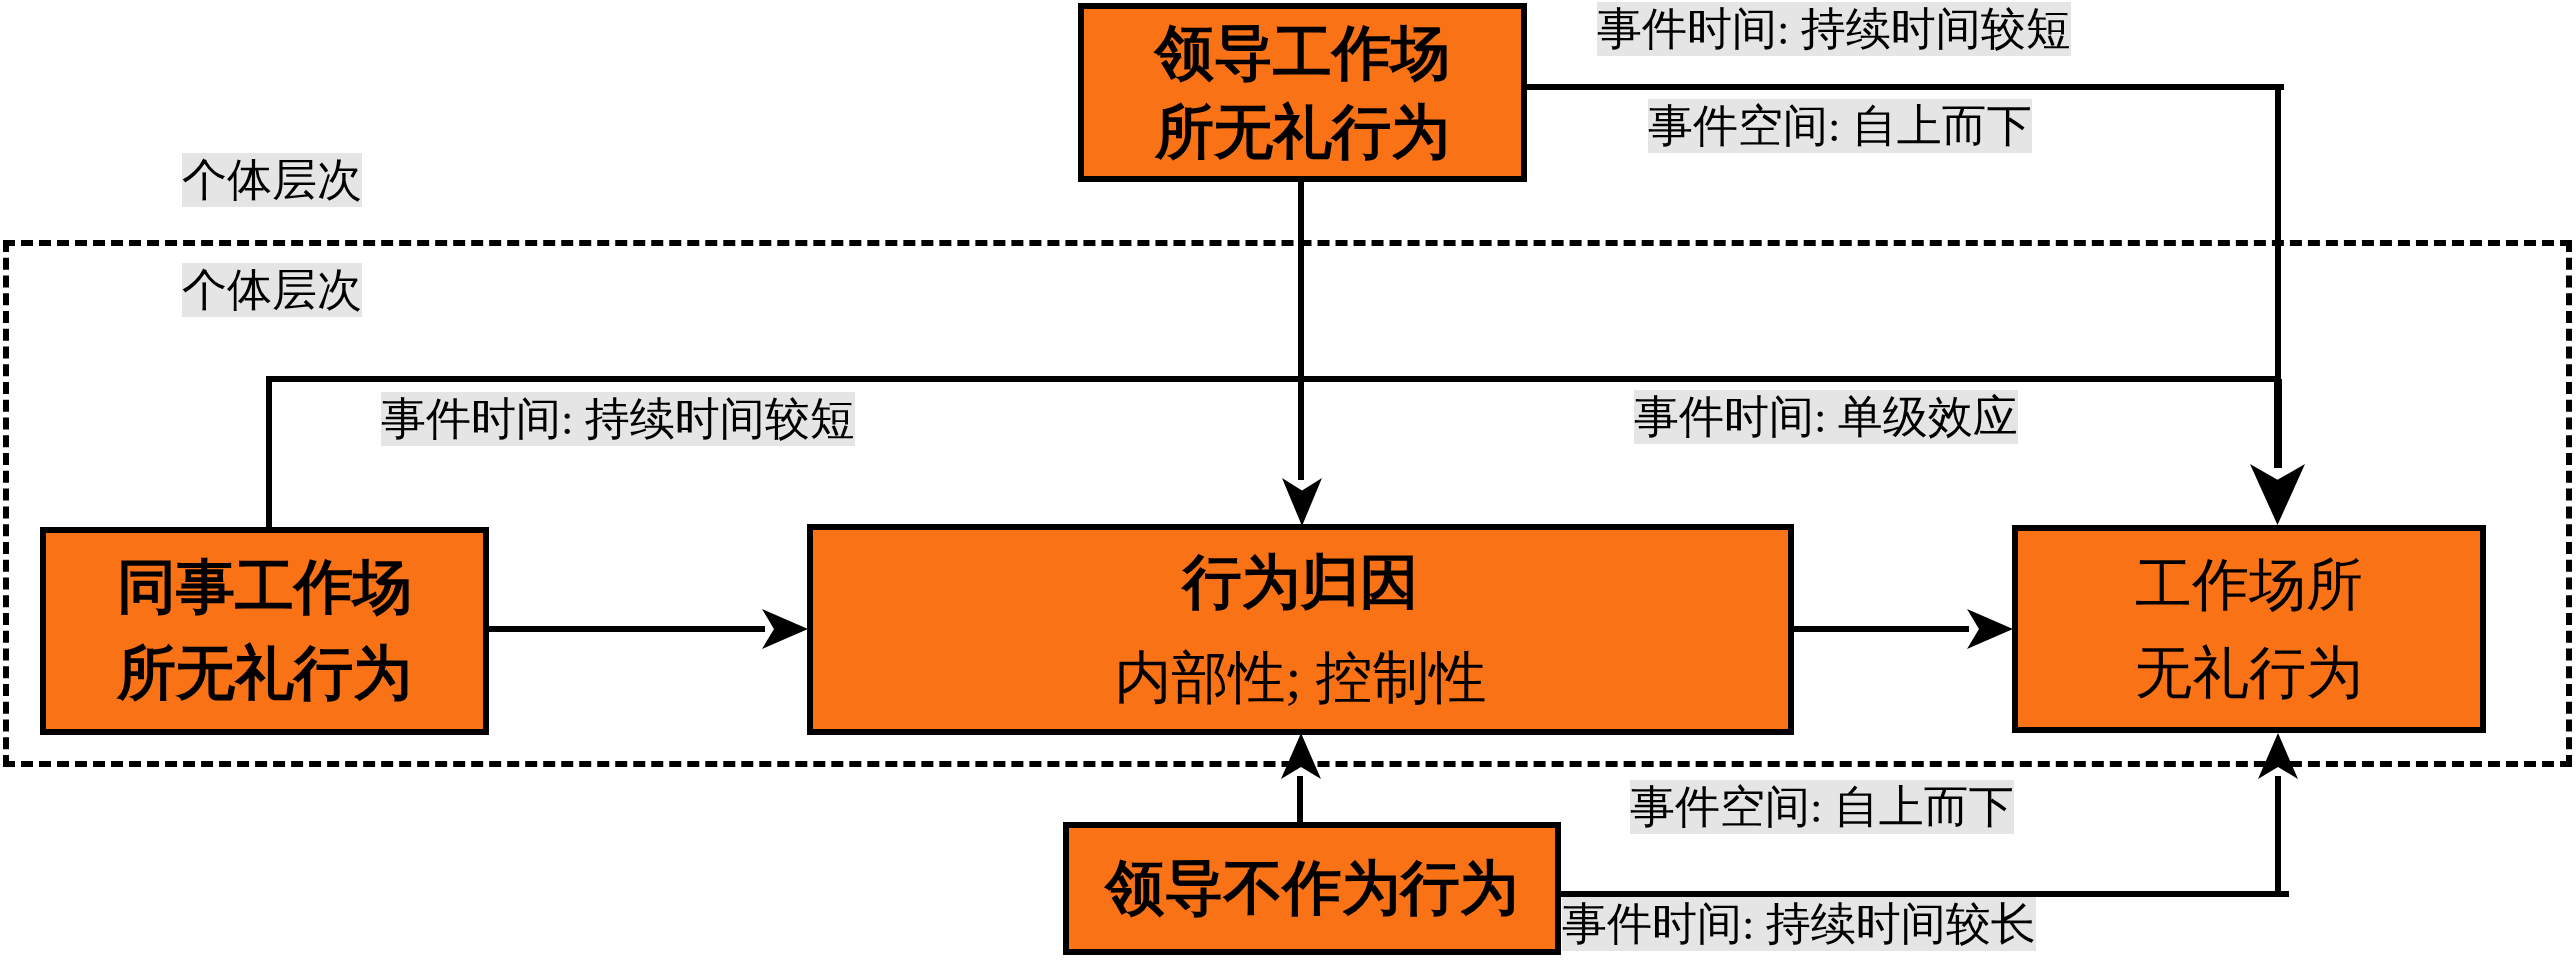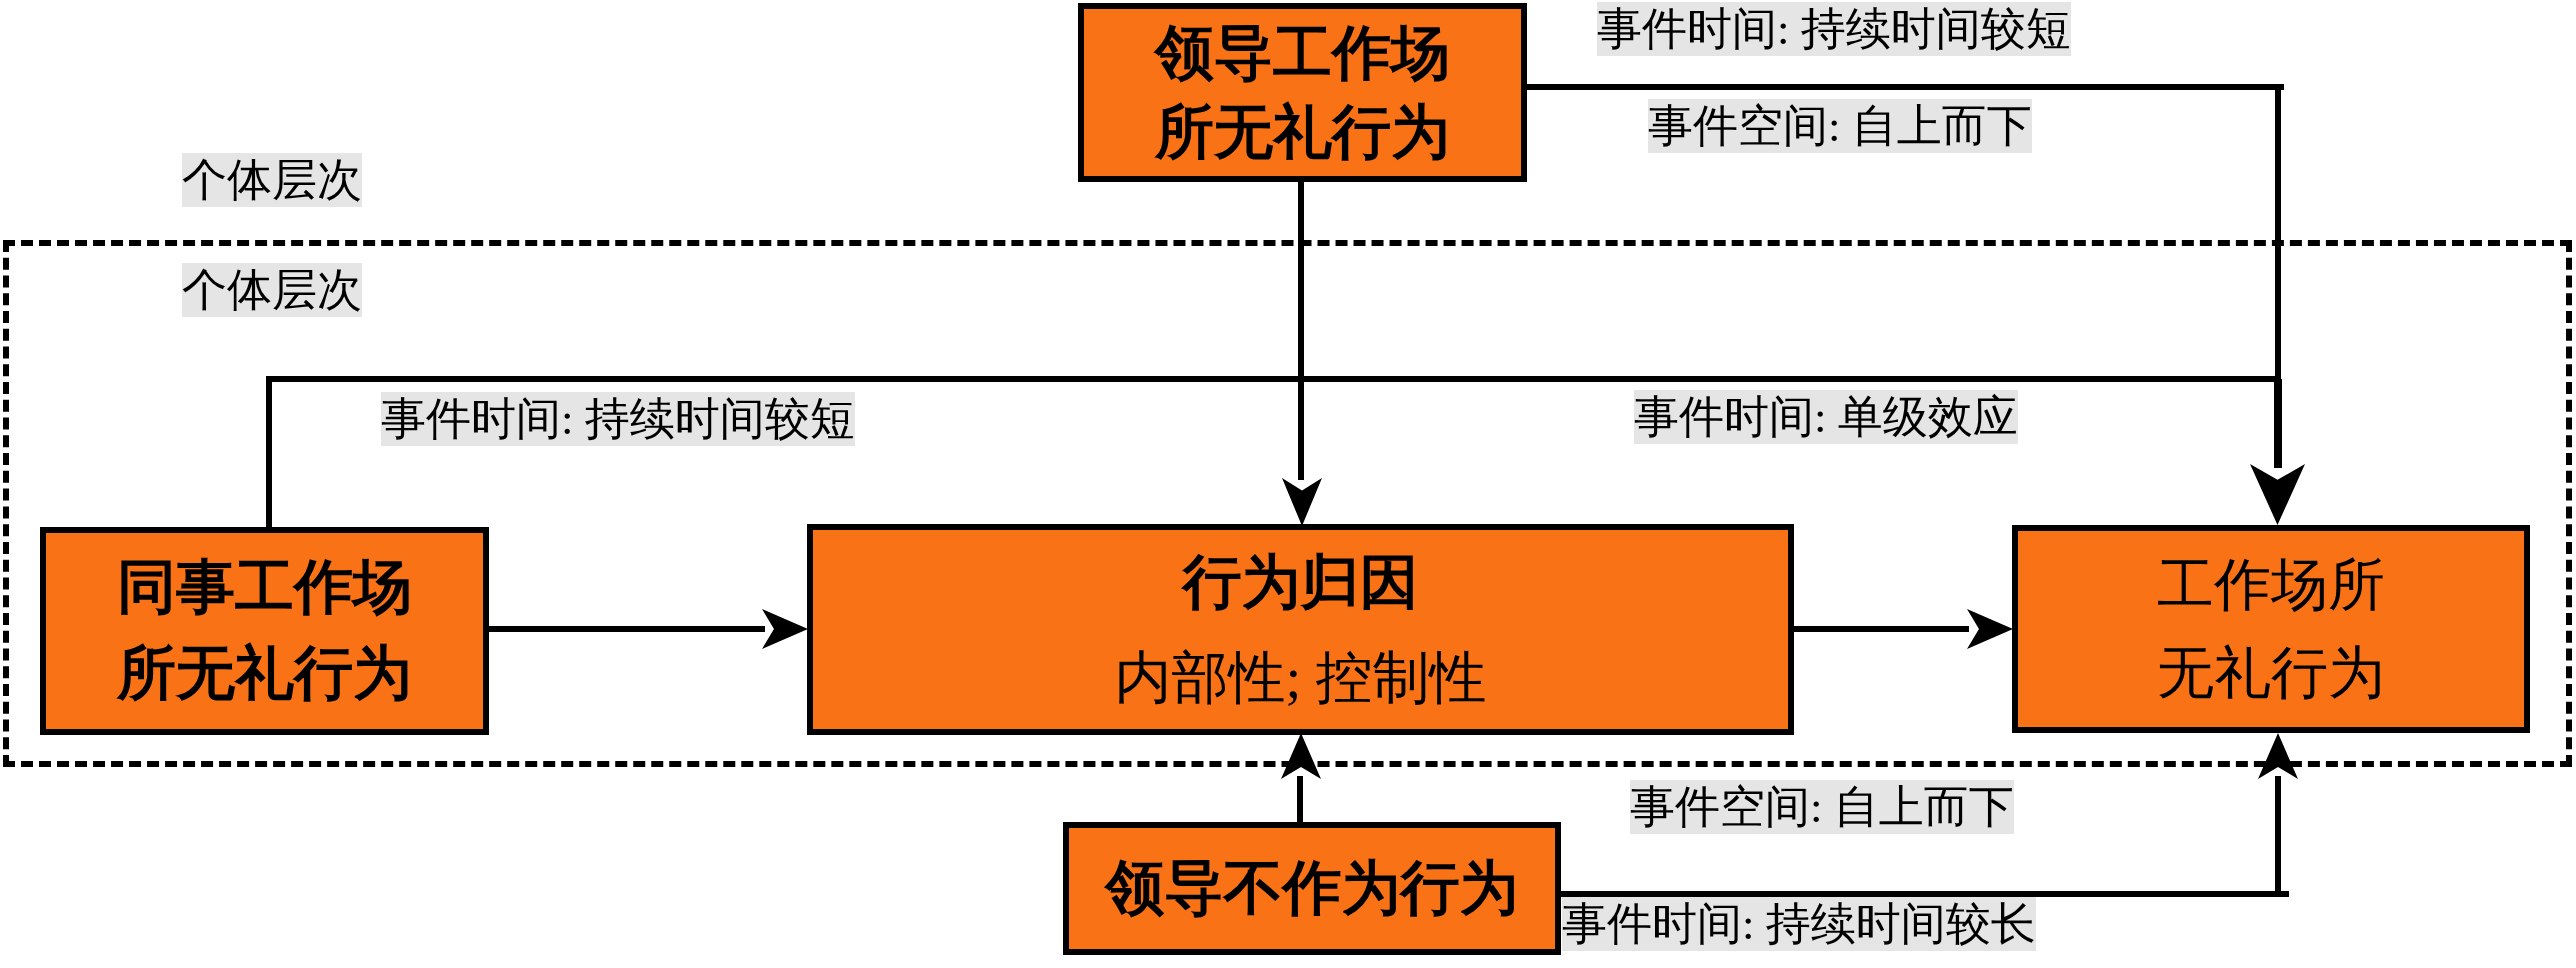--- a/index.html
+++ b/index.html
@@ -13,21 +13,21 @@
     position:absolute;border:6px solid #000;box-sizing:border-box;background:#f97316;
     display:flex;flex-direction:column;align-items:center;justify-content:center;
     text-align:center;z-index:3;
   }
   .box.bold{font-family:"Liberation Sans", sans-serif;font-weight:bold;}
   #box-leader   {left:1078px;top:3px;   width:449px;height:179px;font-size:59px;line-height:1.33;}
   #box-coworker {left:40px;  top:527px; width:449px;height:208px;font-size:59px;line-height:1.45;}
   #box-attrib   {left:807px; top:524px; width:987px;height:211px;}
   #box-attrib .attr-title{font-family:Liberation Serif, serif;font-weight:bold;font-size:59px;line-height:1.2;}
   #box-attrib .attr-sub  {font-family:"Liberation Serif", serif;font-weight:normal;font-size:57px;line-height:1.2;margin-top:26px;text-align:right;}
-  #box-workplace{left:2012px;top:525px;width:518px;height:208px;font-size:57px;line-height:1.55;font-weight:normal;}
+  #box-workplace{left:2012px;top:525px;width:474px;height:208px;font-size:57px;line-height:1.55;font-weight:normal;}
   #box-inaction {left:1063px;top:822px;width:498px;height:133px;font-size:59px;line-height:1.1;}
   
   .dashed-region{
     position:absolute;left:3px;top:240px;width:2569px;height:527px;
     border:6px dashed #000;box-sizing:border-box;z-index:1;background:transparent;
   }
   
   .ln{position:absolute;background:#000;z-index:2;}
   #ln-a    {left:1298px;top:182px;width:6px;height:298px;}
   #ln-b-h  {left:1523px;top:84px; width:761px;height:6px;}

